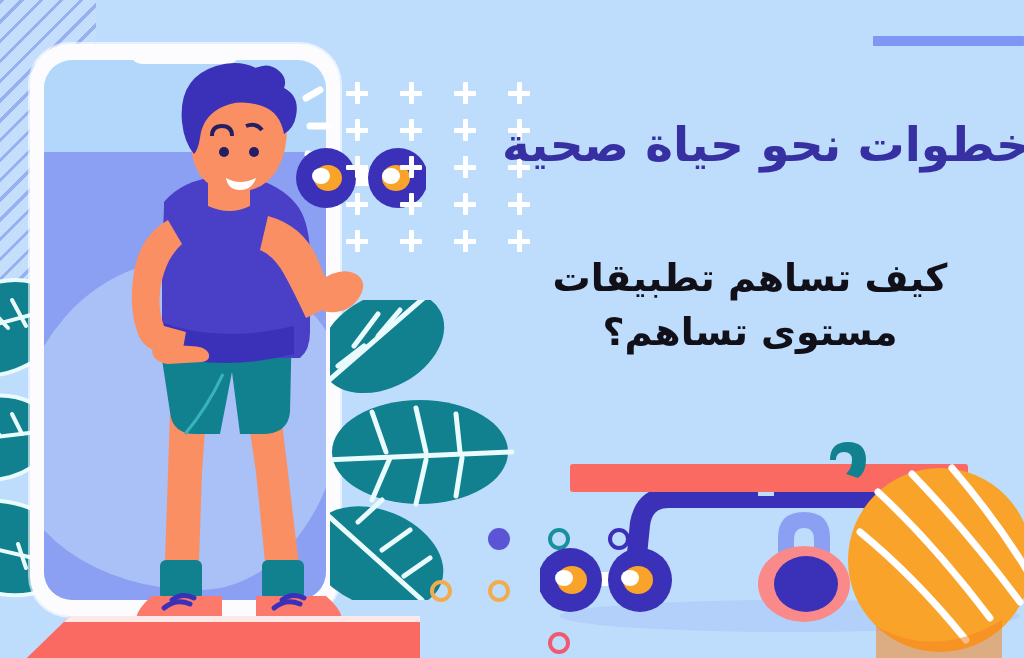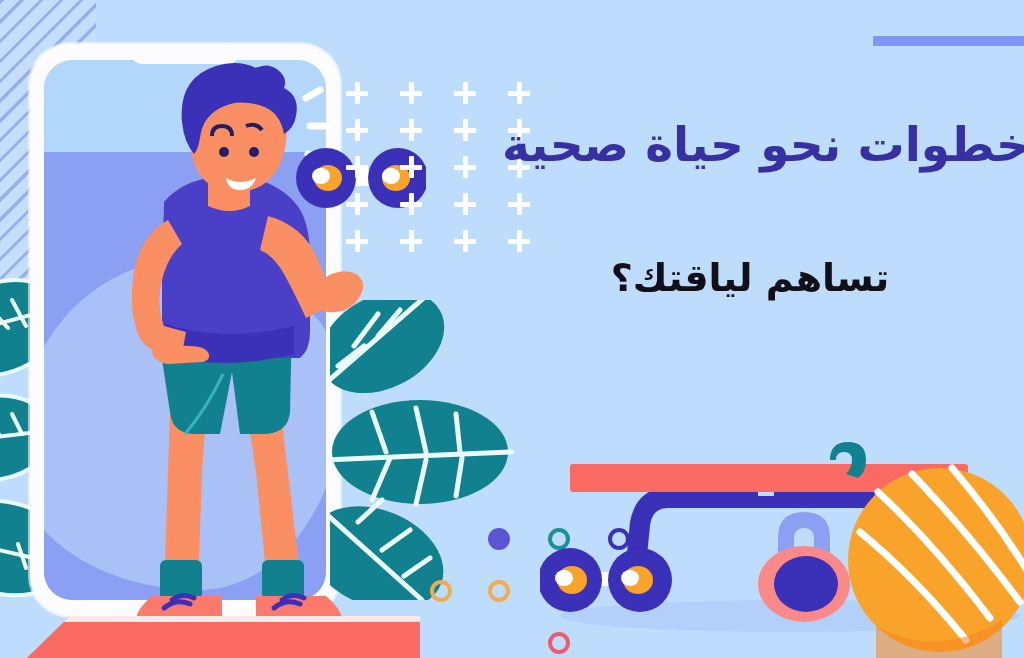--- a/index.html
+++ b/index.html
@@ -292,16 +292,17 @@
     <g>
       <path d="M238 98 q0 -26 26 -26 q26 0 26 26 l0 18 l-16 0 l0 -16 q0 -12 -10 -12 q-10 0 -10 12 l0 16 l-16 0 z" fill="#8ba0f2"></path>
       <ellipse cx="264" cy="144" rx="46" ry="38" fill="#fa8a8a"></ellipse>
       <ellipse cx="266" cy="144" rx="32" ry="28" fill="#3b30b8"></ellipse>
     </g>
   </svg>
 
   <div class="title">خطوات نحو حياة صحية</div>
 
   <div class="subtitle">
-    <span>تساهم لياقتك؟</span>
+    <span>كيف تساهم تطبيقات</span>
+    <span>مستوى تساهم؟</span>
   </div>
 
 </div>
 
 </body></html>

